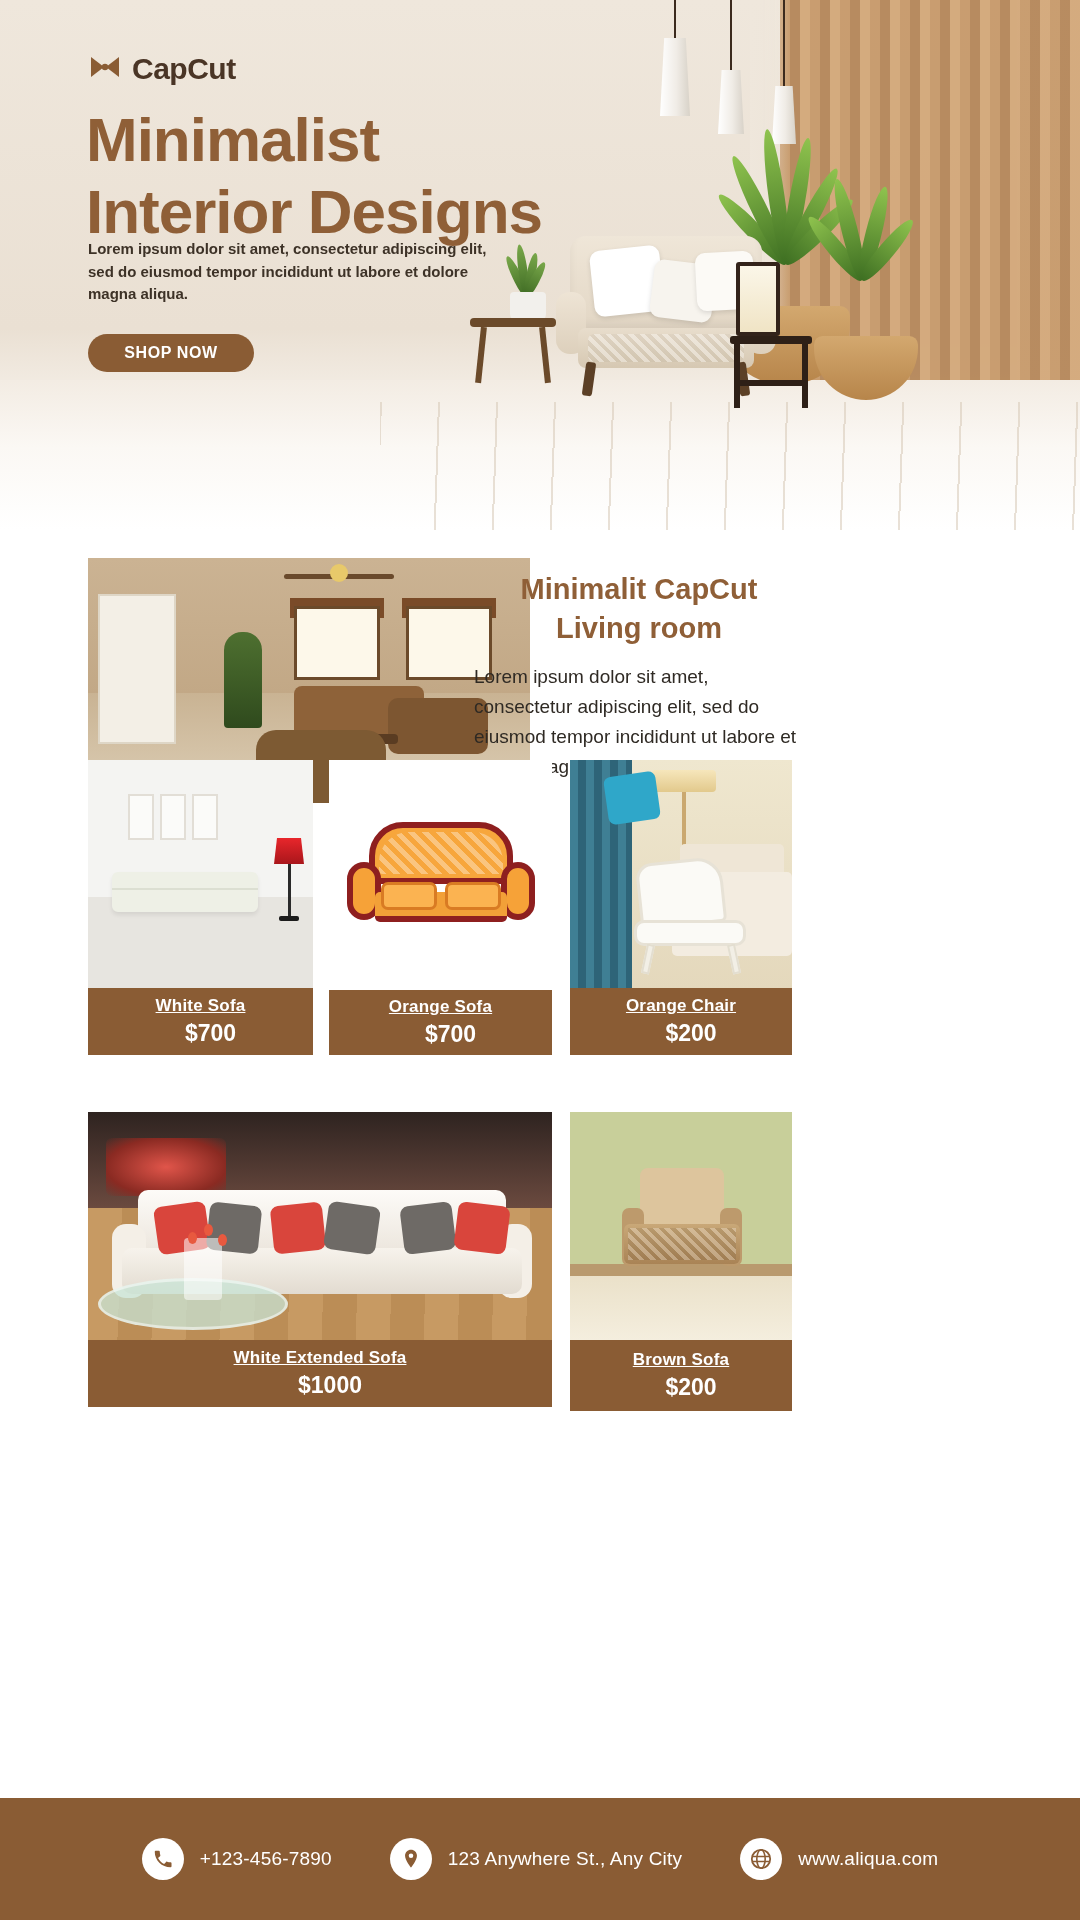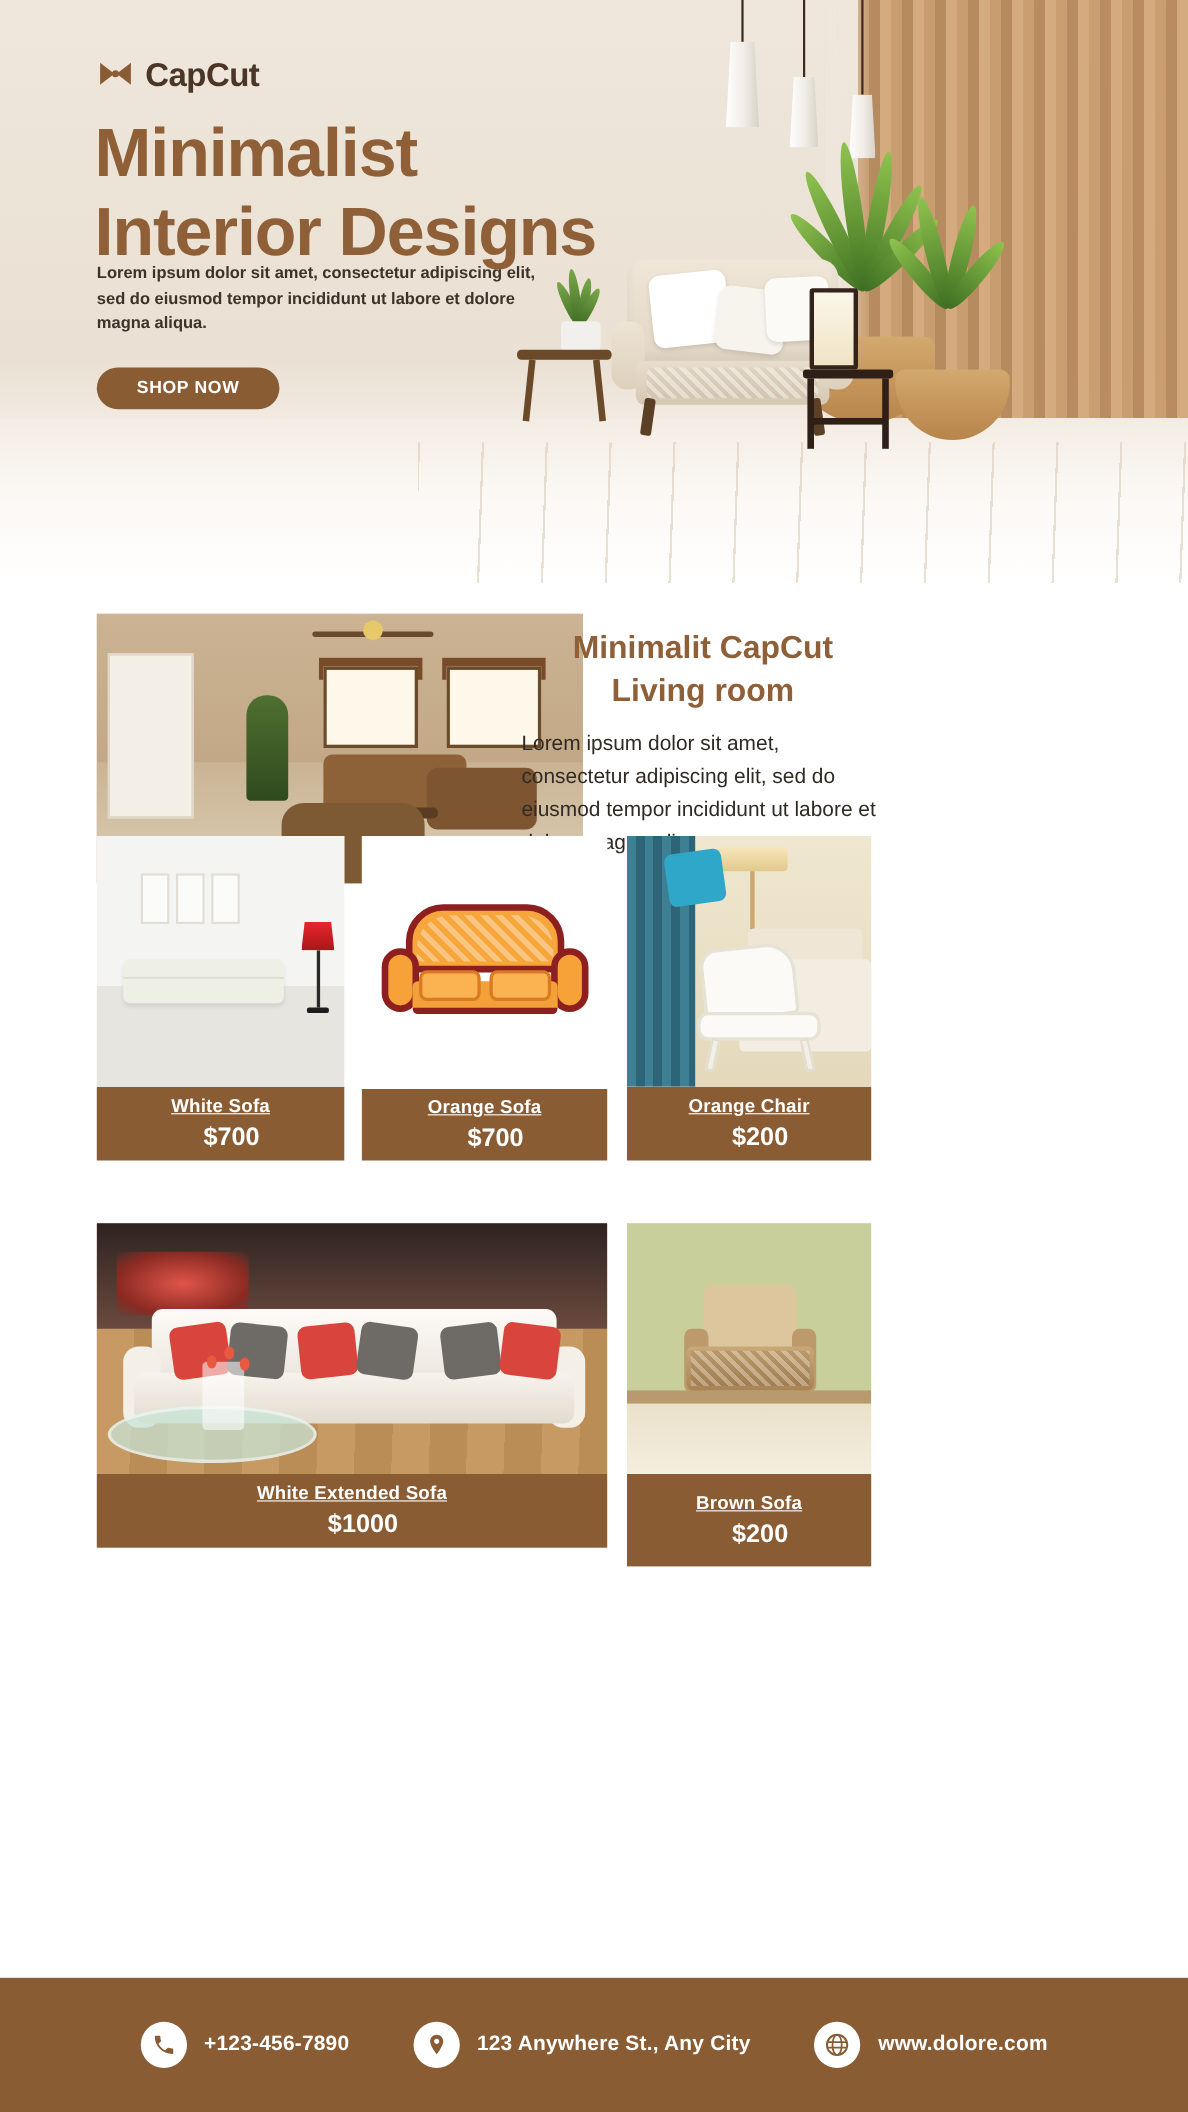--- a/index.html
+++ b/index.html
@@ -268,34 +268,34 @@
   .c5 { left:570px; top:1112px; width:222px; height:295px; }
   .c5 .card-media { height:228px; background:linear-gradient(180deg,#c8cf9a 0 68%,#efe7d3 68% 100%); }
   .c5-base{position:absolute;left:0;right:0;bottom:0;height:74px;background:linear-gradient(180deg,#e9dfc6,#f4eede);}
   .c5-skirt{position:absolute;left:0;right:0;bottom:64px;height:12px;background:#b99a6e;}
   .c5-chair{position:absolute;left:52px;bottom:40px;width:120px;height:132px;}
   .c5-chair .bk{position:absolute;left:18px;top:0;width:84px;height:62px;background:#ddc59d;border-radius:8px;}
   .c5-chair .st{position:absolute;left:2px;top:56px;width:116px;height:40px;background:linear-gradient(180deg,#c9a878,#a98355);border-radius:6px;}
   .c5-chair .st:after{content:"";position:absolute;inset:4px;background:repeating-linear-gradient(45deg,rgba(255,255,255,.25) 0 4px,rgba(0,0,0,.07) 4px 8px);}
   .c5-chair .arm{position:absolute;top:40px;width:22px;height:58px;background:#bd9a6c;border-radius:7px;}
   .c5-chair .arm.l{left:0;} .c5-chair .arm.r{right:0;}
-  .c5 .card-caption { height:84px; }
+  .c5 .card-caption { height:71px; }
 
   
   .footer {
     position:absolute; left:0; bottom:0; width:1080px; height:122px;
     background:#8a5c34; display:flex; align-items:center; justify-content:center; gap:58px;
   }
   .f-item { display:flex; align-items:center; gap:16px; }
   .f-icon {
     width:42px; height:42px; border-radius:50%; background:#ffffff;
     display:flex; align-items:center; justify-content:center;
     color:#8a5c34;
   }
-  .f-text { color:#ffffff; font-size:19px; font-weight:bold; letter-spacing:.2px; }
+  .f-text { color:#ffffff; font-size:19px; font-weight:normal; letter-spacing:.2px; }
 </style>
 </head>
 <body>
 
 <div class="page">
 
   <section class="hero">
 
     <div class="hero-curtain"></div>
 
@@ -538,17 +538,17 @@
     </div>
 
     <div class="f-item">
       <span class="f-icon">
         <svg width="24" height="24" viewBox="0 0 24 24" aria-hidden="true">
           <circle cx="12" cy="12" r="9.2" fill="none" stroke="#8a5c34" stroke-width="1.8"></circle>
           <ellipse cx="12" cy="12" rx="4.2" ry="9.2" fill="none" stroke="#8a5c34" stroke-width="1.6"></ellipse>
           <path d="M3 9.5h18M3 14.5h18" stroke="#8a5c34" stroke-width="1.6" fill="none"></path>
         </svg>
       </span>
-      <span class="f-text">www.dolore.com</span>
+      <span class="f-text">www.aliqua.com</span>
     </div>
 
   </footer>
 </div>
 
 </body></html>

